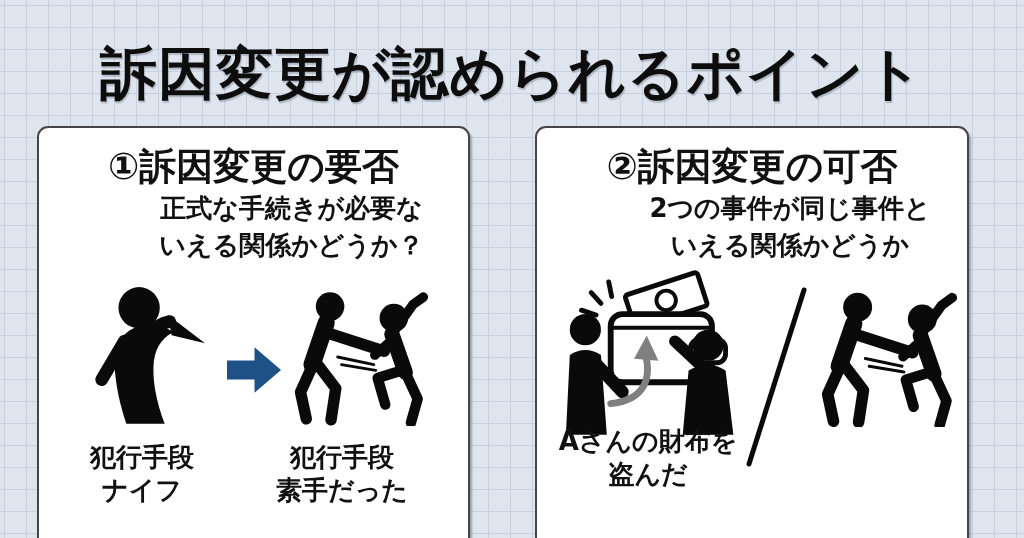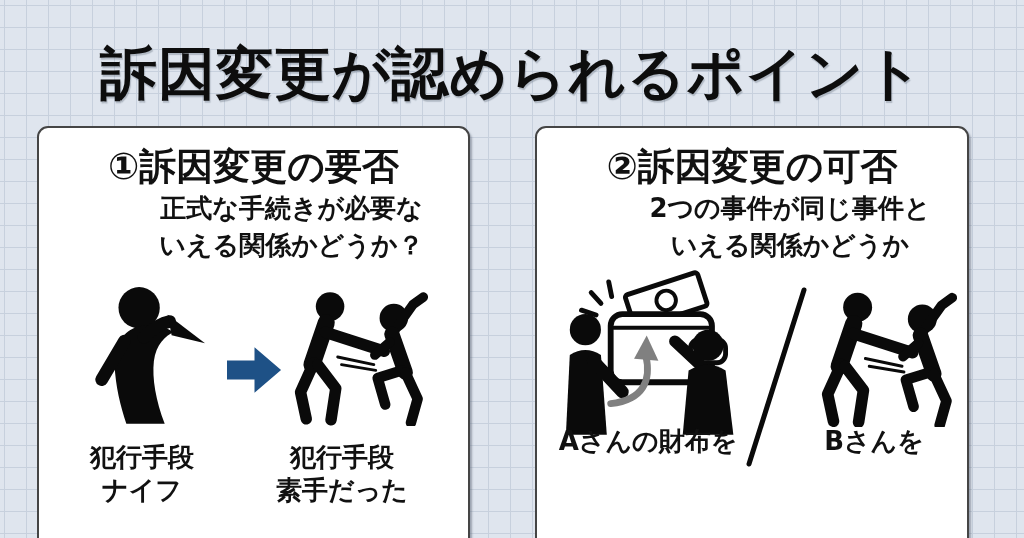--- a/index.html
+++ b/index.html
@@ -157,19 +157,19 @@
         <path class="limb" style="stroke-width:10" d="M105,46 L127,15 L138,7"></path>
         <path class="limb" style="stroke-width:16" d="M105,46 L119,86"></path>
         <path class="limb" style="stroke-width:10" d="M103,54 L87,68"></path>
         <path class="limb" style="stroke-width:11" d="M116,84 L90,92 L98,120"></path>
         <path class="limb" style="stroke-width:11" d="M119,86 L132,114 L125,139"></path>
       </svg>
     </div>
 
     <div class="caption" style="left:1px;top:297px;width:220px;">
       <div>Aさんの財布を</div>
+      <div>盗んだ</div>
     </div>
     <div class="caption" style="left:252px;top:297px;width:170px;">
-      <div>Bさんを</div>
     </div>
   </div>
 
 </div>
 
 </body></html>

